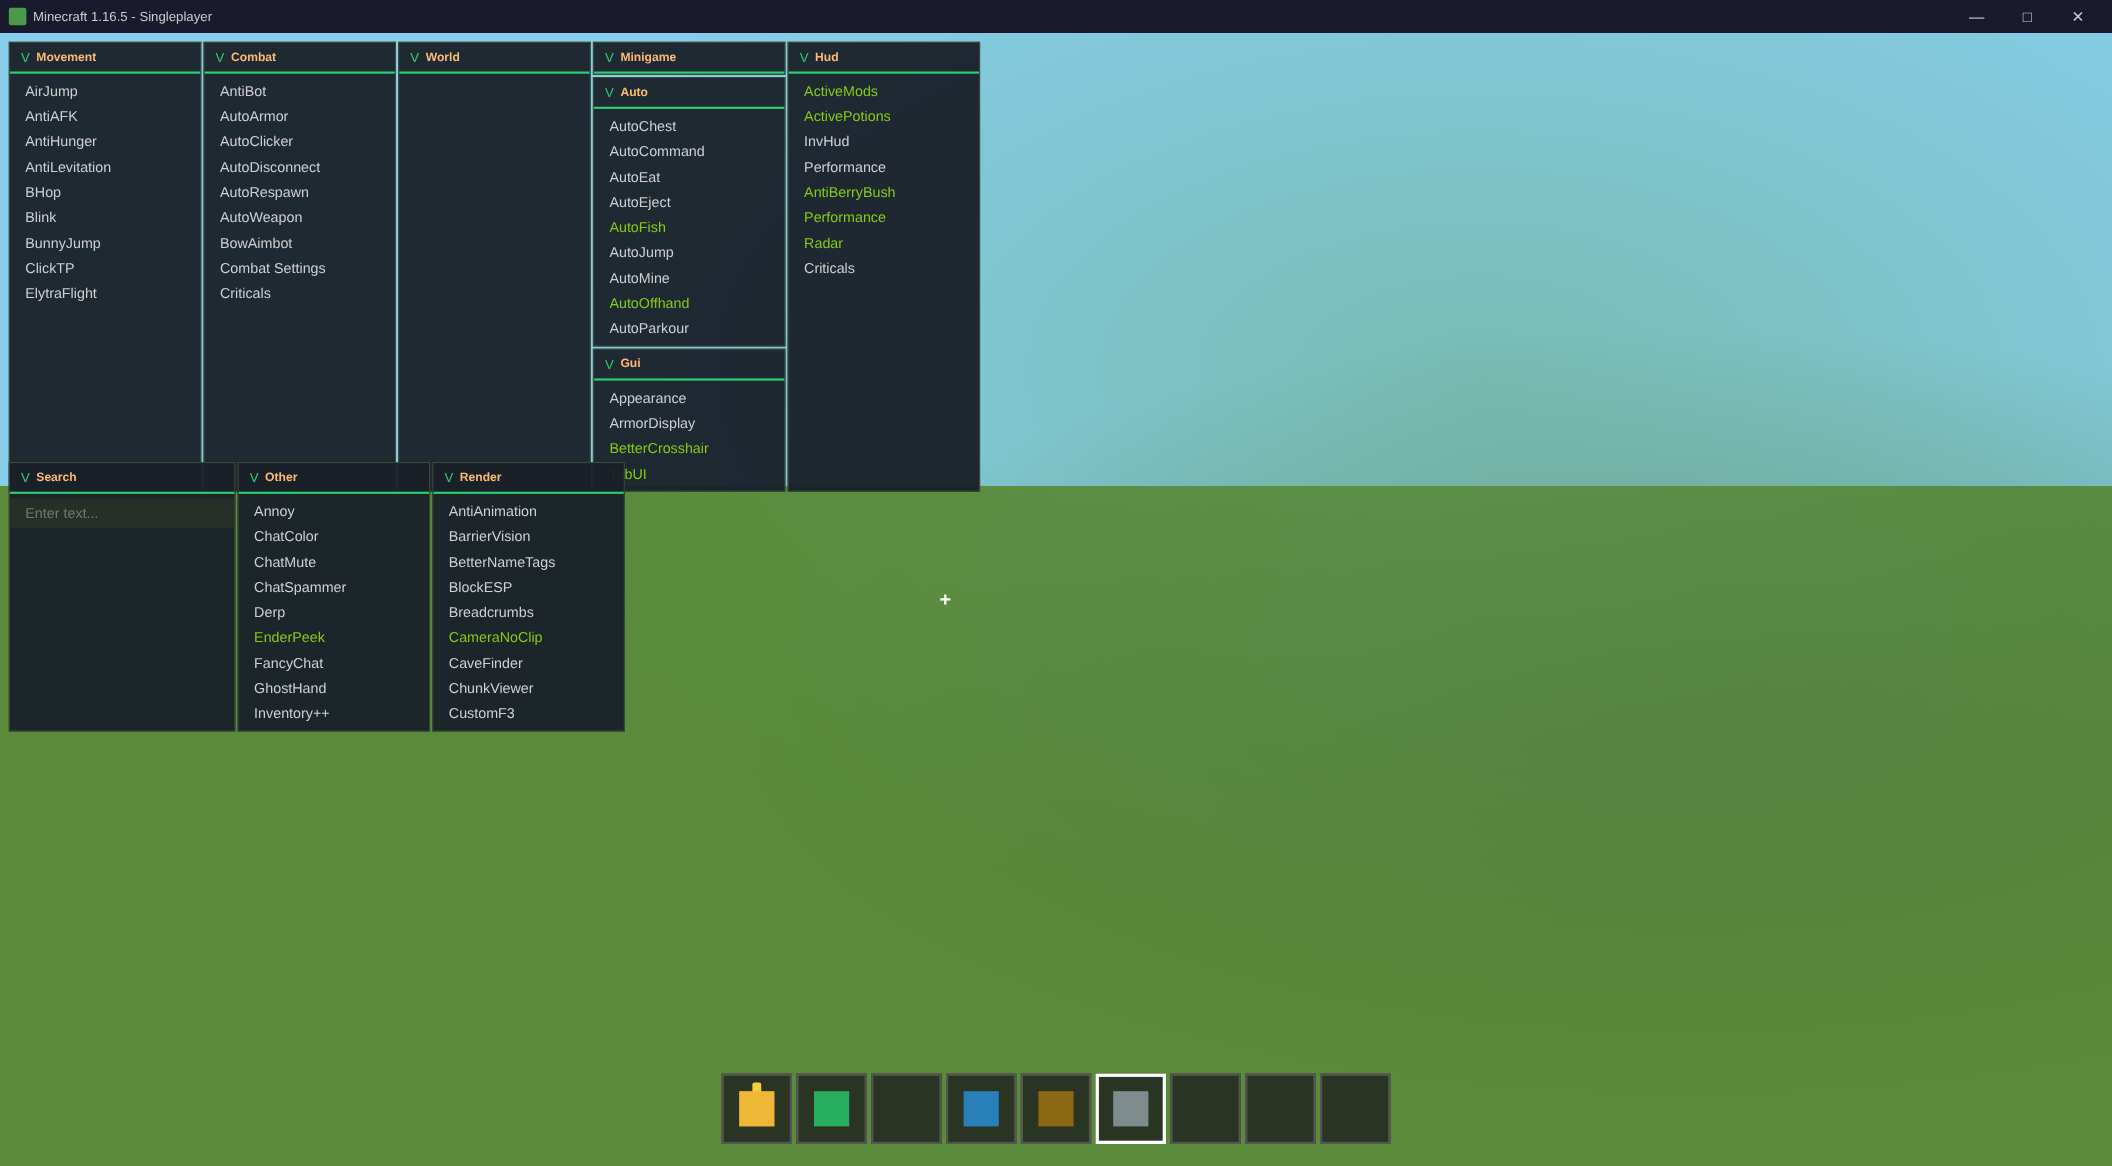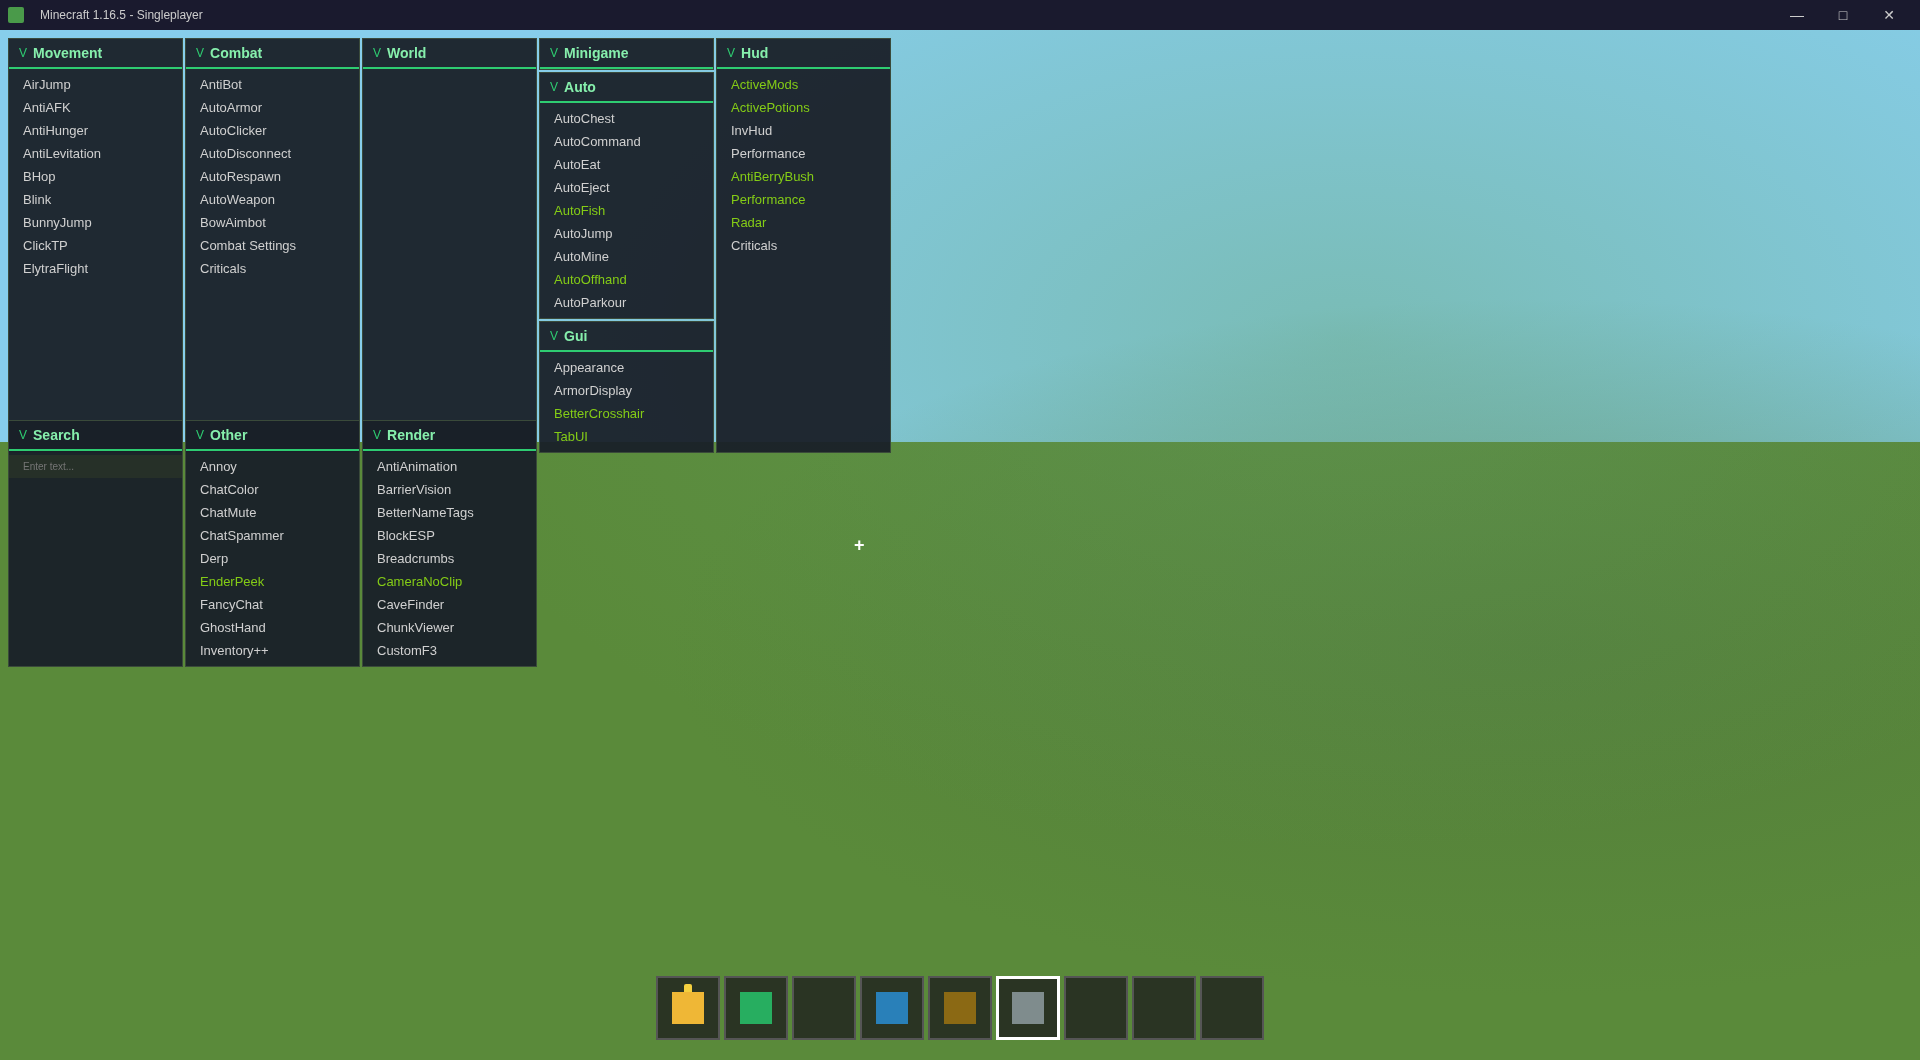--- a/index.html
+++ b/index.html
@@ -20,21 +20,21 @@
       background: #1a1a2e;
       display: flex;
       align-items: center;
       justify-content: space-between;
       padding: 0 8px;
       z-index: 100;
     }
     .title-bar-left {
       display: flex;
       align-items: center;
-      gap: 16px;
+      gap: 6px;
     }
     .title-bar-icon {
       width: 16px;
       height: 16px;
       background: #4a9a4a;
       border-radius: 2px;
     }
     .title-bar-text {
       color: #cccccc;
       font-size: 12px;
@@ -146,22 +146,22 @@
       border-bottom: 2px solid #2ecc71;
       gap: 6px;
     }
 
     .panel-header-arrow {
       color: #2ecc71;
       font-size: 12px;
     }
 
     .panel-header-title {
-      color: #86efac;
-      font-size: 14px;
+      color: #fdba74;
+      font-size: 11px;
       font-weight: 600;
     }
 
     .panel-items {
       padding: 4px 0;
     }
 
     .panel-item {
       padding: 4px 14px;
       color: #d0d0d0;
@@ -171,21 +171,21 @@
     .panel-item.active {
       color: #84cc16;
     }
 
     .search-input {
       width: 100%;
       background: rgba(40,50,40,0.9);
       border: none;
       color: #bef264;
       padding: 6px 14px;
-      font-size: 10px;
+      font-size: 13px;
       outline: none;
     }
 
     .panels-row {
       display: flex;
       flex-direction: row;
       gap: 0;
       flex-wrap: nowrap;
     }
 

